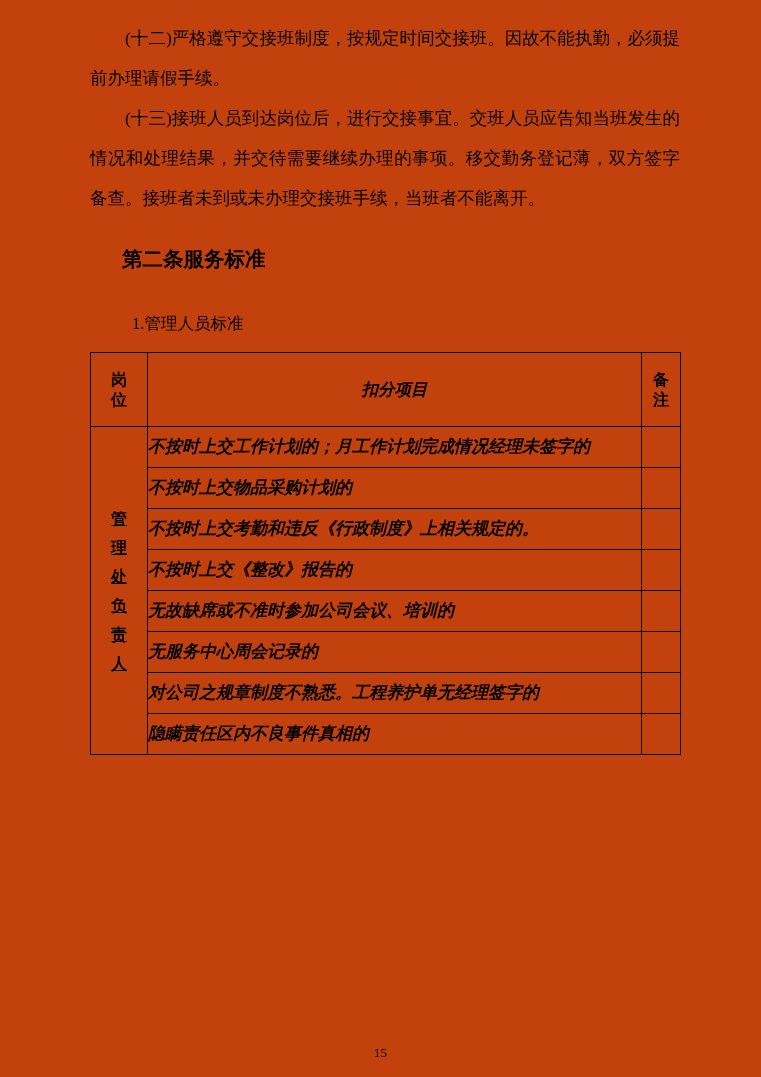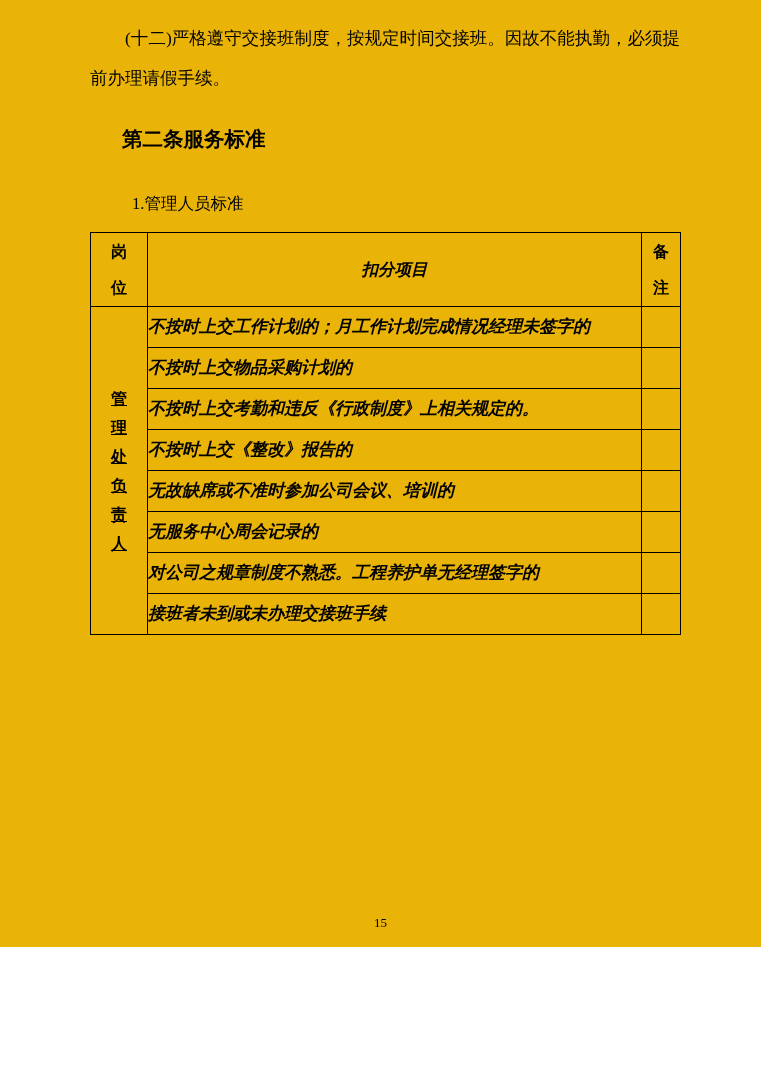--- a/index.html
+++ b/index.html
@@ -1,22 +1,22 @@
 <!DOCTYPE html>
 <html><head>
 <meta charset="utf-8">
 <style>
   * { margin: 0; padding: 0; box-sizing: border-box; }
   html, body { background: #ffffff; }
   .page {
     position: relative;
     width: 761px;
-    height: 947px;
+    height: 1077px;
     margin: 0 auto;
-    background: #eab308;
+    background: #c2410c;
     color: #000000;
     font-family: "Liberation Serif", "DejaVu Serif", serif;
     overflow: hidden;
   }
   .content {
     padding: 18px 81px 0 90px;
   }
   p.body-text {
     font-size: 17.5px;
     line-height: 40px;
@@ -57,21 +57,21 @@
   tr.hdr { height: 74px; }
   tr.row { height: 41px; }
   .vtext {
     width: 1.25em;
     margin: 0 auto;
     word-break: break-all;
     text-align: center;
     font-weight: bold;
     font-style: normal;
     font-size: 16px;
-    line-height: 36px;
+    line-height: 20px;
   }
   .vgroup {
     line-height: 29px;
     text-decoration: underline;
   }
   th.item-hdr {
     font-weight: bold;
     font-style: italic;
     font-size: 16.5px;
     text-align: center;
@@ -94,20 +94,21 @@
     font-family: "Liberation Serif", "DejaVu Serif", serif;
   }
 </style>
 </head>
 <body>
 
 <div class="page">
   <div class="content">
 
     <p class="body-text">(十二)严格遵守交接班制度，按规定时间交接班。因故不能执勤，必须提前办理请假手续。</p>
+    <p class="body-text">(十三)接班人员到达岗位后，进行交接事宜。交班人员应告知当班发生的情况和处理结果，并交待需要继续办理的事项。移交勤务登记薄，双方签字备查。接班者未到或未办理交接班手续，当班者不能离开。</p>
 
     <h2 class="heading">第二条服务标准</h2>
 
     <p class="subheading">1.管理人员标准</p>
 
     <table class="standards">
       <colgroup>
         <col class="c-pos">
         <col class="c-item">
         <col class="c-remark">
@@ -147,21 +148,21 @@
       </tr>
       <tr class="row">
         <td class="item">无服务中心周会记录的</td>
         <td class="remark"></td>
       </tr>
       <tr class="row">
         <td class="item">对公司之规章制度不熟悉。工程养护单无经理签字的</td>
         <td class="remark"></td>
       </tr>
       <tr class="row">
-        <td class="item">接班者未到或未办理交接班手续</td>
+        <td class="item">隐瞒责任区内不良事件真相的</td>
         <td class="remark"></td>
       </tr>
     </tbody>
       </table>
 
   </div>
 
   <div class="page-number">15</div>
 </div>
 

